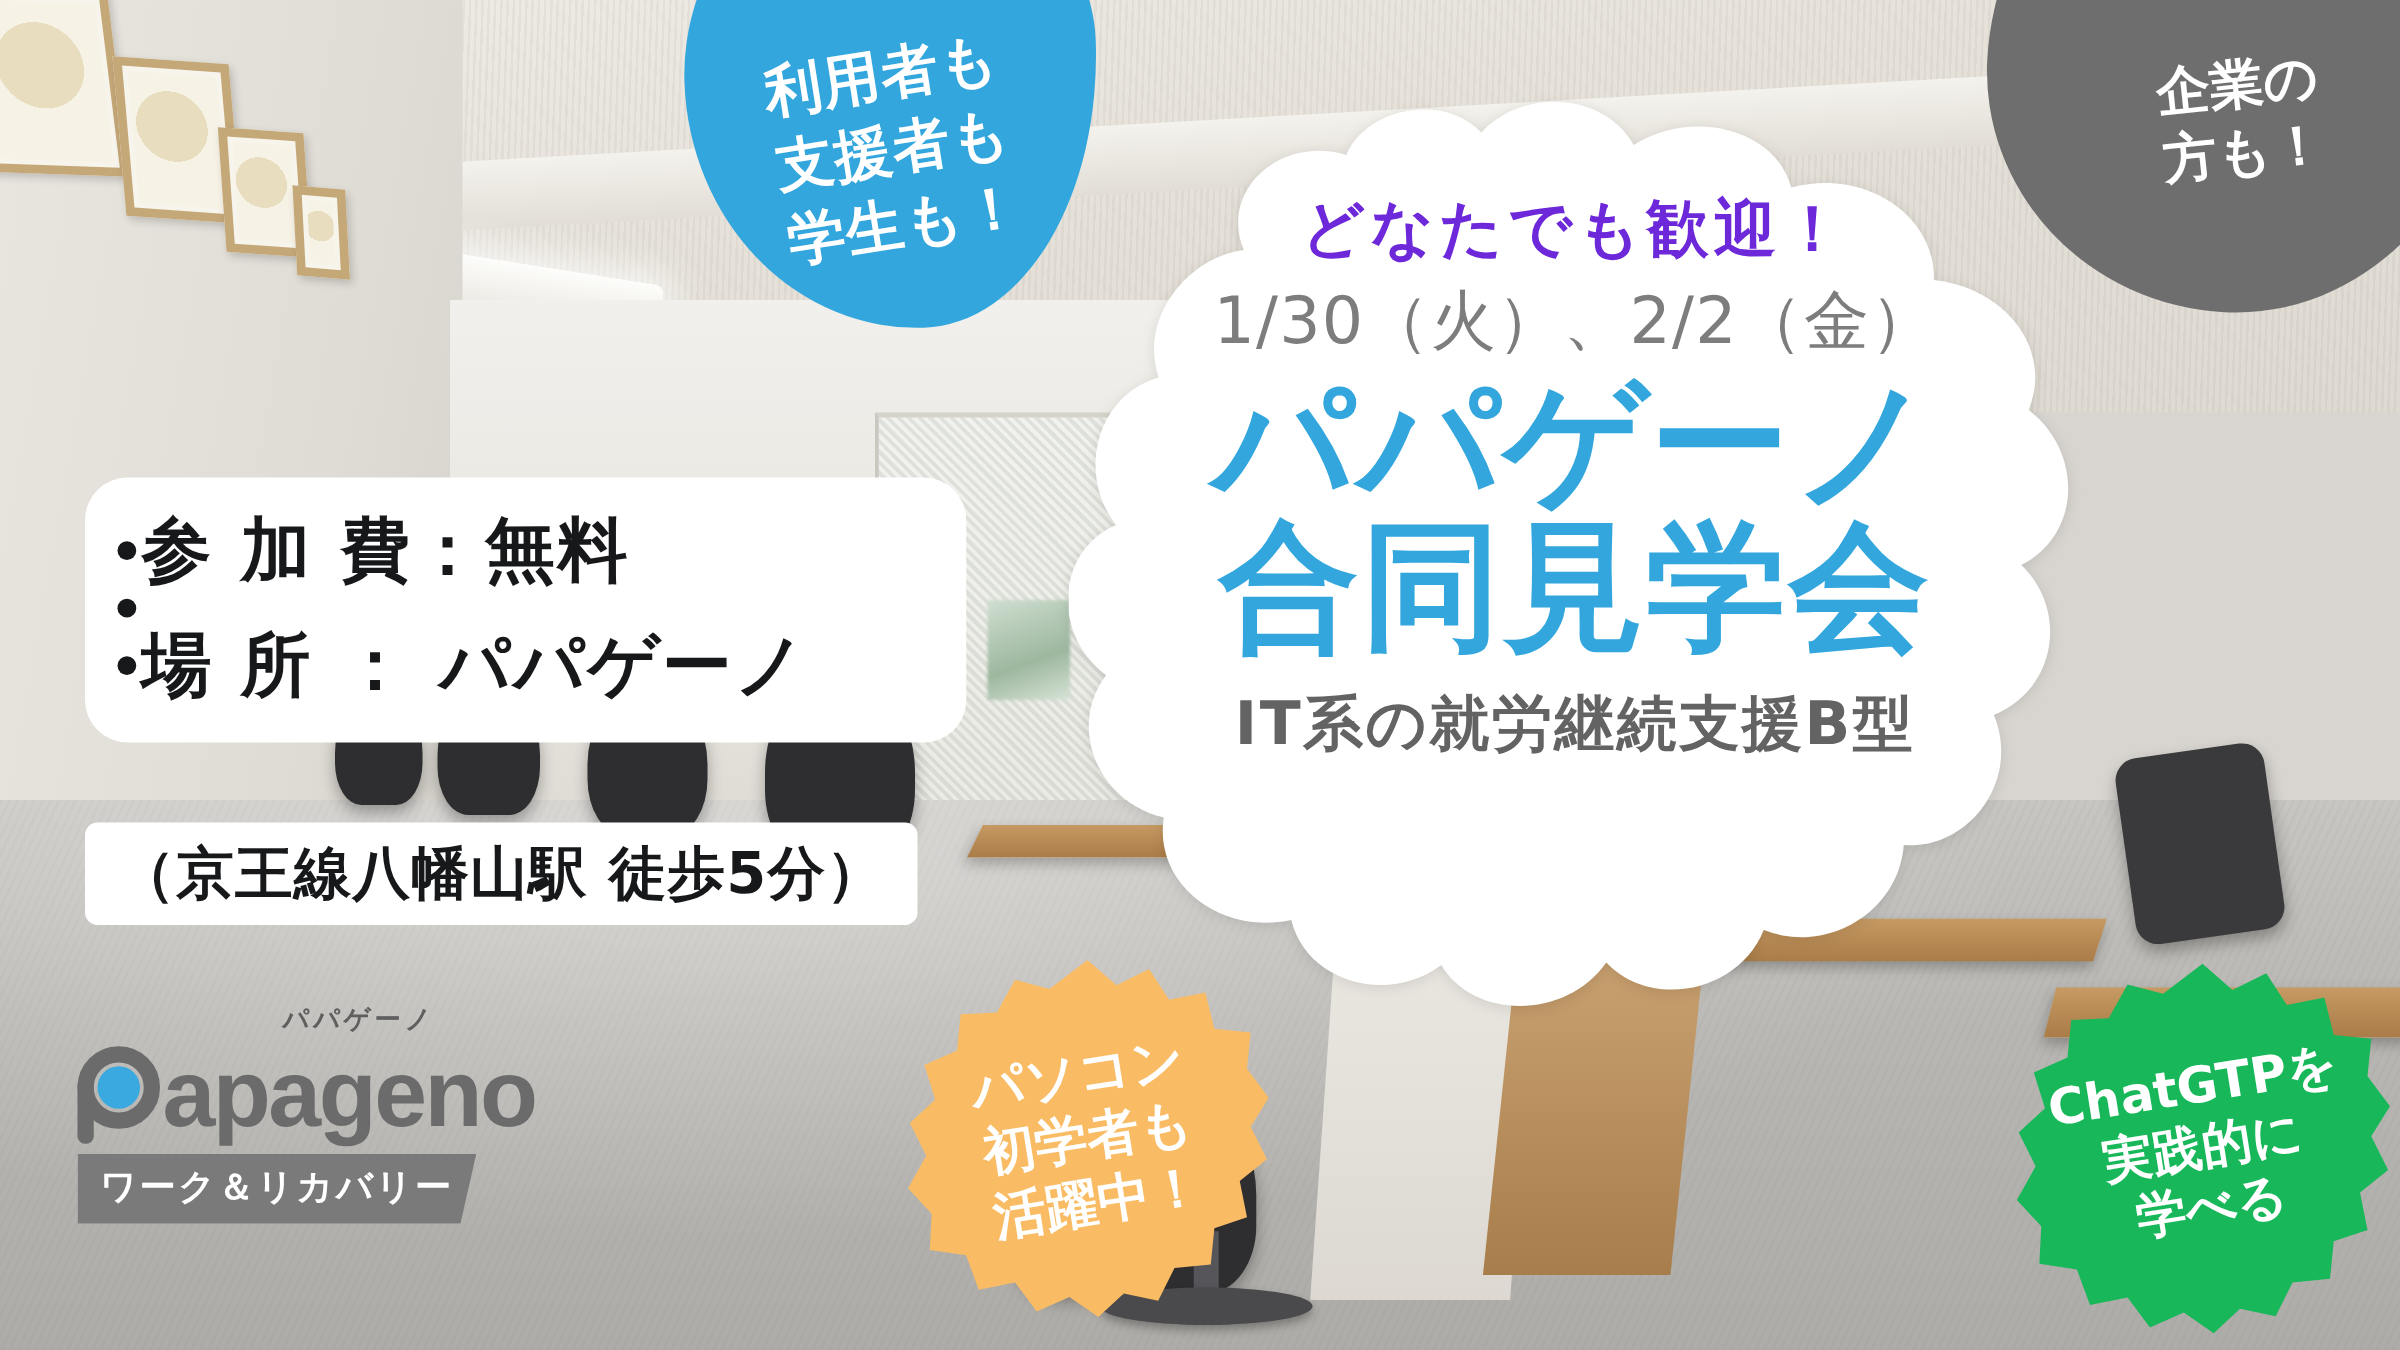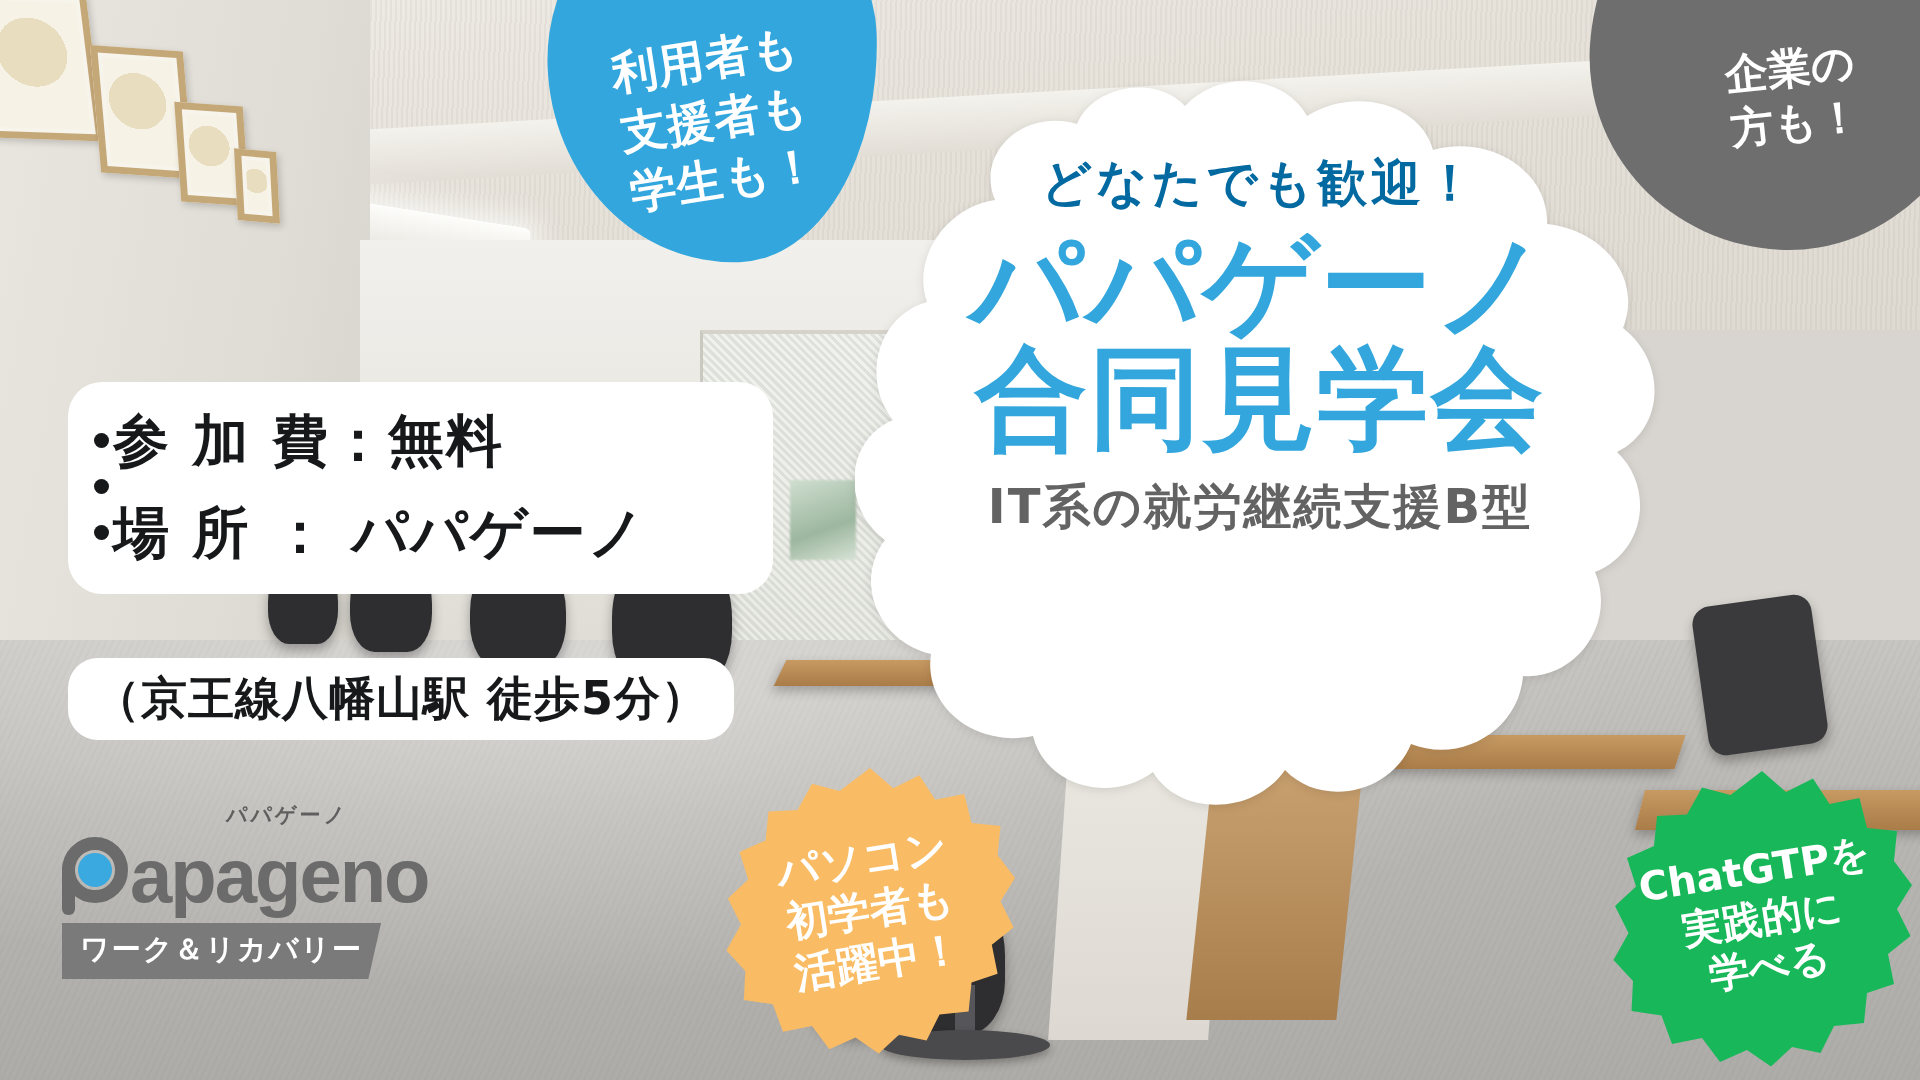--- a/index.html
+++ b/index.html
@@ -135,21 +135,21 @@
   .cloud{
     position:absolute; left:855px; top:80px; width:810px; height:760px;
     filter:drop-shadow(0 2px 5px rgba(0,0,0,.10));
   }
   .cloud svg{ width:100%; height:100%; display:block; }
 
   .cloud-content{
     position:absolute; left:880px; top:150px; width:760px; text-align:center;
   }
   .welcome{
-    color:#0369a1; font-weight:700; font-size:50px; letter-spacing:4px;
+    color:#6d28d9; font-weight:700; font-size:50px; letter-spacing:4px;
     margin-bottom:10px;
   }
   .dateline{
     color:#7d7d7d; font-size:52px; font-weight:400; line-height:1.18;
     letter-spacing:1px;
   }
   .timeline{
     color:#7d7d7d; font-size:52px; font-weight:400; letter-spacing:2px;
     margin-bottom:6px;
   }
@@ -171,21 +171,21 @@
   .card-list li{
     display:flex; align-items:center; gap:4px;
     font-size:56px; font-weight:700; color:#16181a;
     line-height:1.38; letter-spacing:2px; white-space:nowrap;
   }
   .card-list li .dot{
     width:15px; height:15px; border-radius:50%; background:#16181a; flex:0 0 auto;
   }
   .card-note{
     position:absolute; left:68px; top:658px;
-    background:#fff; border-radius:30px; padding:10px 26px;
+    background:#fff; border-radius:10px; padding:10px 26px;
     font-size:46px; font-weight:700; color:#16181a; letter-spacing:1px;
     white-space:nowrap;
   }
 
   
   .badge-orange{
     position:absolute; left:725px; top:760px; width:290px; height:300px;
   }
   .badge-orange .txt{
     position:absolute; inset:0; display:flex; flex-direction:column;
@@ -317,20 +317,21 @@
         C 24 562, -2 502, 30 460
         C -14 428, -10 360, 38 340
         C 6 300, 22 236, 72 222
         C 56 176, 94 126, 140 120
         Z"></path>
     </svg>
   </div>
 
   <div class="cloud-content">
     <div class="welcome han">どなたでも歓迎！</div>
+    <div class="dateline han">1/30（火）、2/2（金）</div>
     <div class="maintitle han">
       <div>パパゲーノ</div>
       <div>合同見学会</div>
     </div>
     <div class="subtitle han">IT系の就労継続支援B型</div>
   </div>
 
   <div class="card-list">
     <ul>
       <li>

